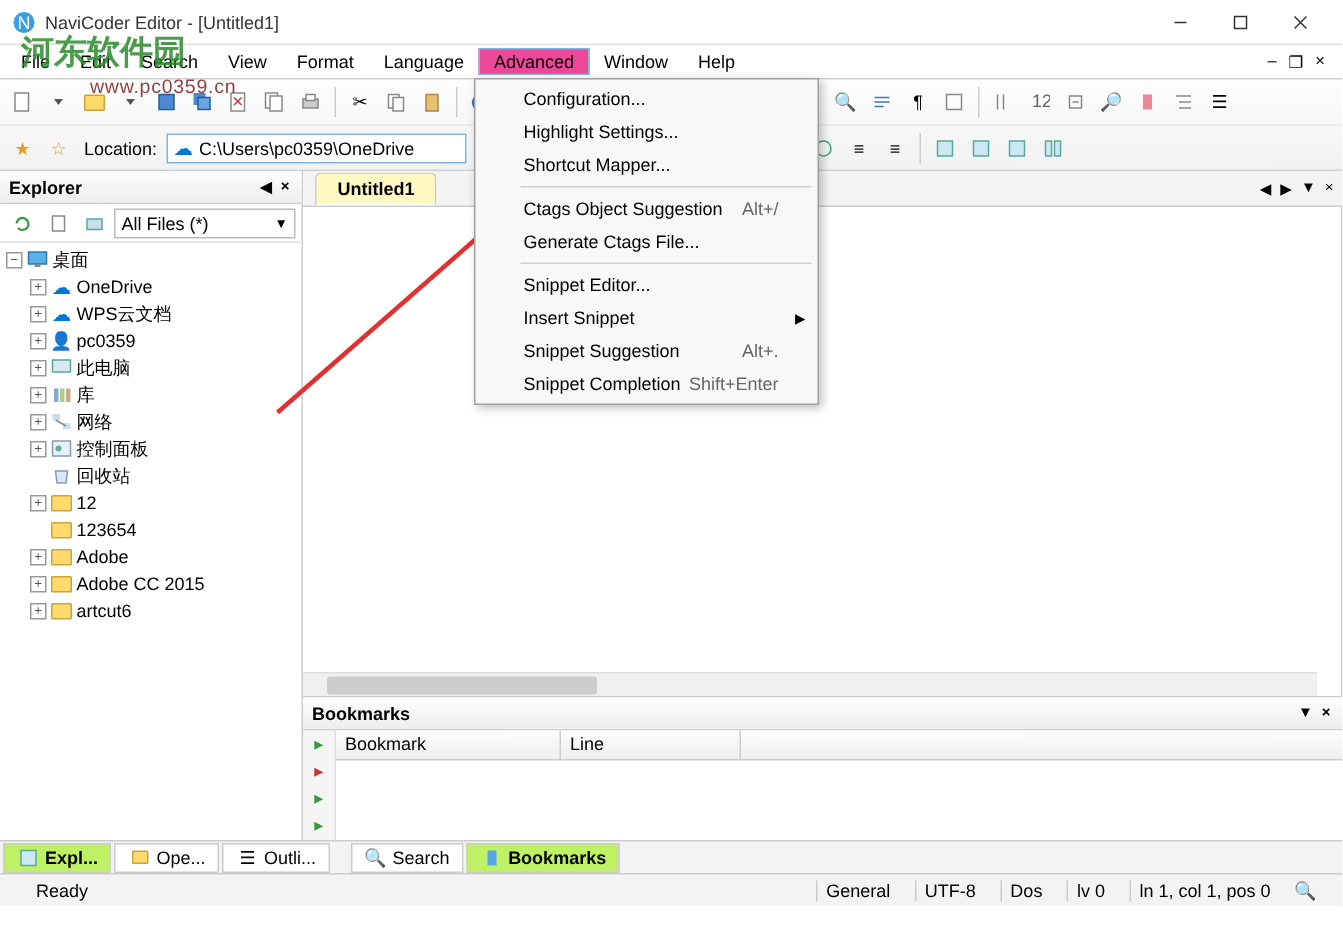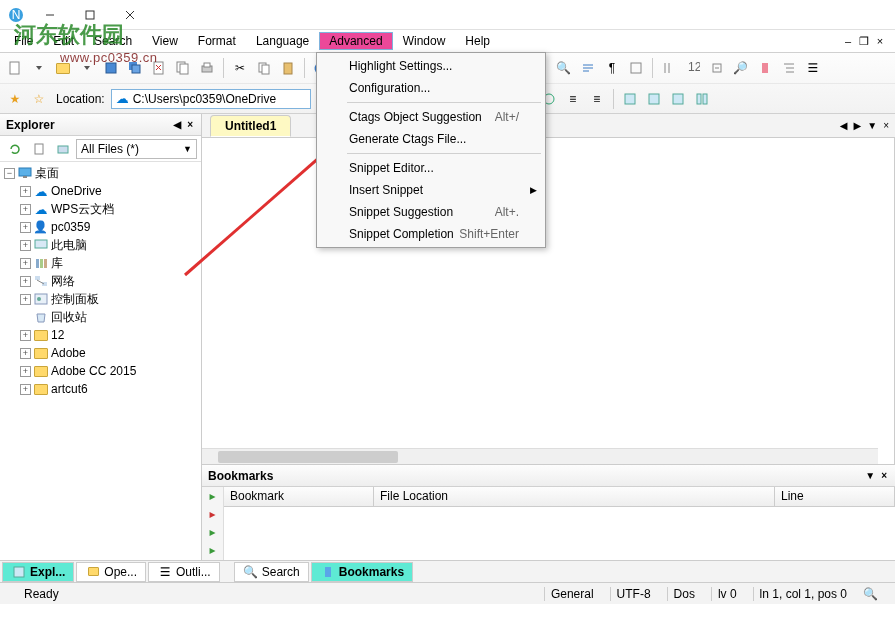--- a/index.html
+++ b/index.html
@@ -70,21 +70,21 @@
 .bookmarks { height: 96px; border-top: 1px solid #ccc; display: flex; flex-direction: column; }
 .bmbody { flex: 1; display: flex; }
 .bmtools { width: 22px; background: #f5f5f5; border-right: 1px solid #ddd; display: flex; flex-direction: column; align-items: center; padding-top: 2px; gap: 4px; }
 .bmtable { flex: 1; }
 .bmhdr { height: 20px; display: flex; background: linear-gradient(#fdfdfd,#eee); border-bottom: 1px solid #ccc; }
 .bmcol { border-right: 1px solid #ccc; padding: 2px 6px; }
 
 
 .bottomtabs { height: 22px; background: #f3f3f3; border-top: 1px solid #ccc; display: flex; align-items: center; }
 .btab { height: 20px; padding: 2px 8px; border: 1px solid #ccc; background: #fff; margin-left: 2px; cursor: pointer; display: flex; align-items: center; gap: 3px; font-size: 11px; }
-.btab.active { background: #5eead4; font-weight: bold; }
+.btab.active { background: #bef264; font-weight: bold; }
 .btabsep { width: 12px; }
 
 
 .statusbar { height: 22px; background: #f3f3f3; border-top: 1px solid #ccc; display: flex; align-items: center; padding: 0 18px; gap: 10px; }
 .statusbar .sseg { padding: 0 6px; border-left: 1px solid #ccc; }
 .statusbar .sseg:first-child { border-left: none; flex: 1; }
 .statusbar .zoom { width: 14px; height: 14px; }
 .folder { width: 14px; height: 11px; background: #ffd96b; border: 1px solid #caa53a; border-radius: 1px; display: inline-block; }
 .folder.y { background: #ffe28a; }
 .cloud { color: #0078d4; font-size: 13px; }
@@ -92,20 +92,21 @@
 </head>
 <body>
 
 <div class="titlebar">
   <span class="appicon">
     <svg width="16" height="16">
         <circle cx="8" cy="8" r="7" fill="#3aa0e0"></circle>
         <text x="8" y="12" text-anchor="middle" font-size="10" fill="#fff">N</text>
       </svg>
   </span>
+  <span class="title">NaviCoder Editor - [Untitled1]</span>
   <div class="winbtn">
       <svg width="10" height="10">
         <line x1="1" y1="5" x2="9" y2="5" stroke="#333"></line>
       </svg>
     </div>
   <div class="winbtn">
       <svg width="10" height="10">
         <rect x="1" y="1" width="8" height="8" fill="none" stroke="#333"></rect>
       </svg>
     </div>
@@ -361,24 +362,27 @@
         <svg width="14" height="14">
           <rect x="2" y="2" width="4" height="10" fill="#cde8f5" stroke="#5a9"></rect>
           <rect x="8" y="2" width="4" height="10" fill="#cde8f5" stroke="#5a9"></rect>
         </svg>
       </div>
   </div>
 </div>
 
 <div class="dropdown">
   <div class="dditem">
+      <span>Configuration...</span>
+    </div>
+  <div class="dditem">
       <span>Highlight Settings...</span>
     </div>
   <div class="dditem">
-      <span>Configuration...</span>
+      <span>Shortcut Mapper...</span>
     </div>
   <div class="ddsep"></div>
   <div class="dditem">
       <span>Ctags Object Suggestion</span>
       <span class="shortcut">Alt+/</span>
     </div>
   <div class="dditem">
       <span>Generate Ctags File...</span>
     </div>
   <div class="ddsep"></div>
@@ -512,20 +516,27 @@
           <span>回收站</span>
         </div>
       <div class="tnode ind1">
           <span class="exp">+</span>
           <span class="ticon">
             <span class="folder"></span>
           </span>
           <span>12</span>
         </div>
       <div class="tnode ind1">
+          <span style="width:11px"></span>
+          <span class="ticon">
+            <span class="folder"></span>
+          </span>
+          <span>123654</span>
+        </div>
+      <div class="tnode ind1">
           <span class="exp">+</span>
           <span class="ticon">
             <span class="folder"></span>
           </span>
           <span>Adobe</span>
         </div>
       <div class="tnode ind1">
           <span class="exp">+</span>
           <span class="ticon">
             <span class="folder"></span>
@@ -569,21 +580,20 @@
       <div class="bmbody">
         <div class="bmtools">
           <span style="color:#3a9a3a">▸</span>
           <span style="color:#c33">▸</span>
           <span style="color:#3a9a3a">▸</span>
           <span style="color:#3a9a3a">▸</span>
         </div>
         <div class="bmtable">
           <div class="bmhdr">
             <div class="bmcol" style="width:150px">Bookmark</div>
-            <div class="bmcol" style="flex:1">File Location</div>
             <div class="bmcol" style="width:120px">Line</div>
           </div>
         </div>
       </div>
     </div>
   </div>
 </div>
 
 <div class="bottomtabs">
   <div class="btab active">

